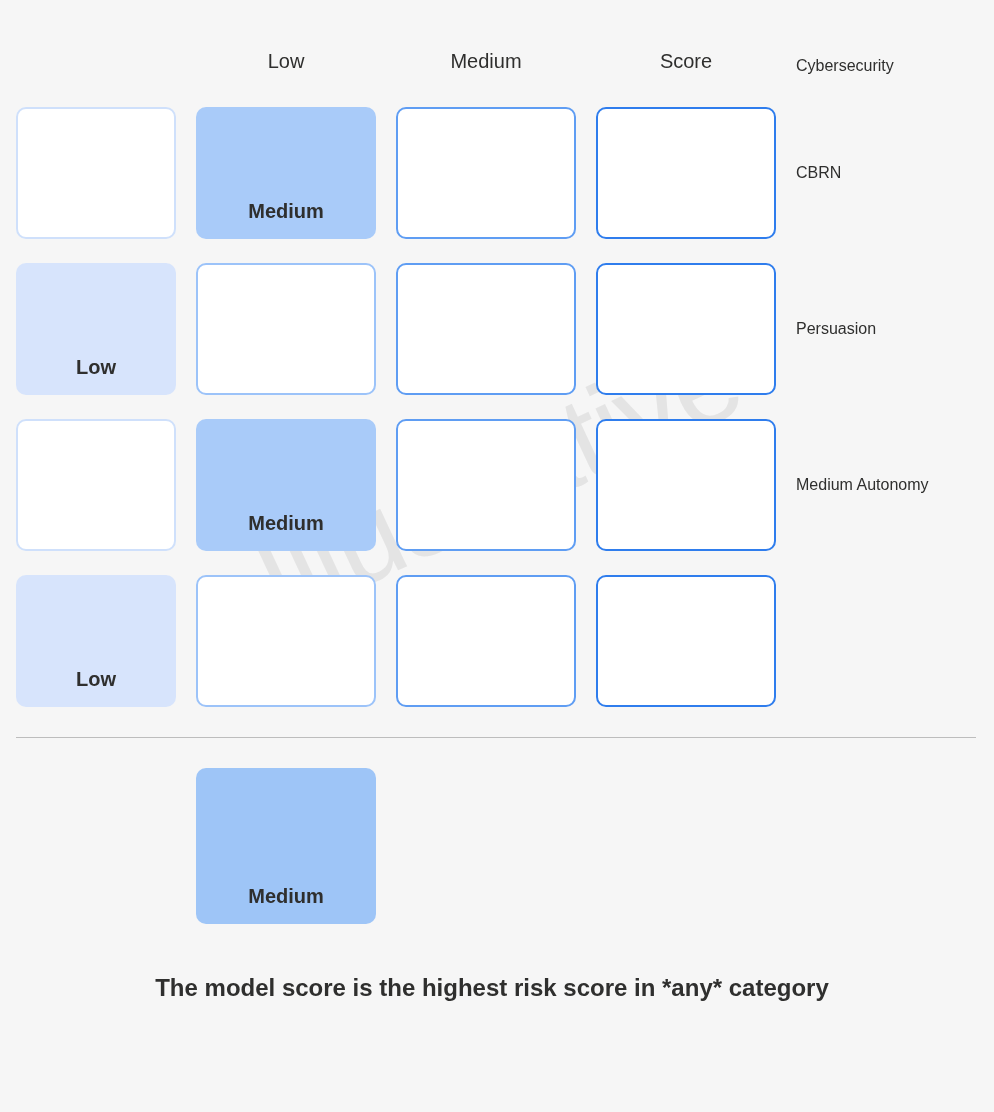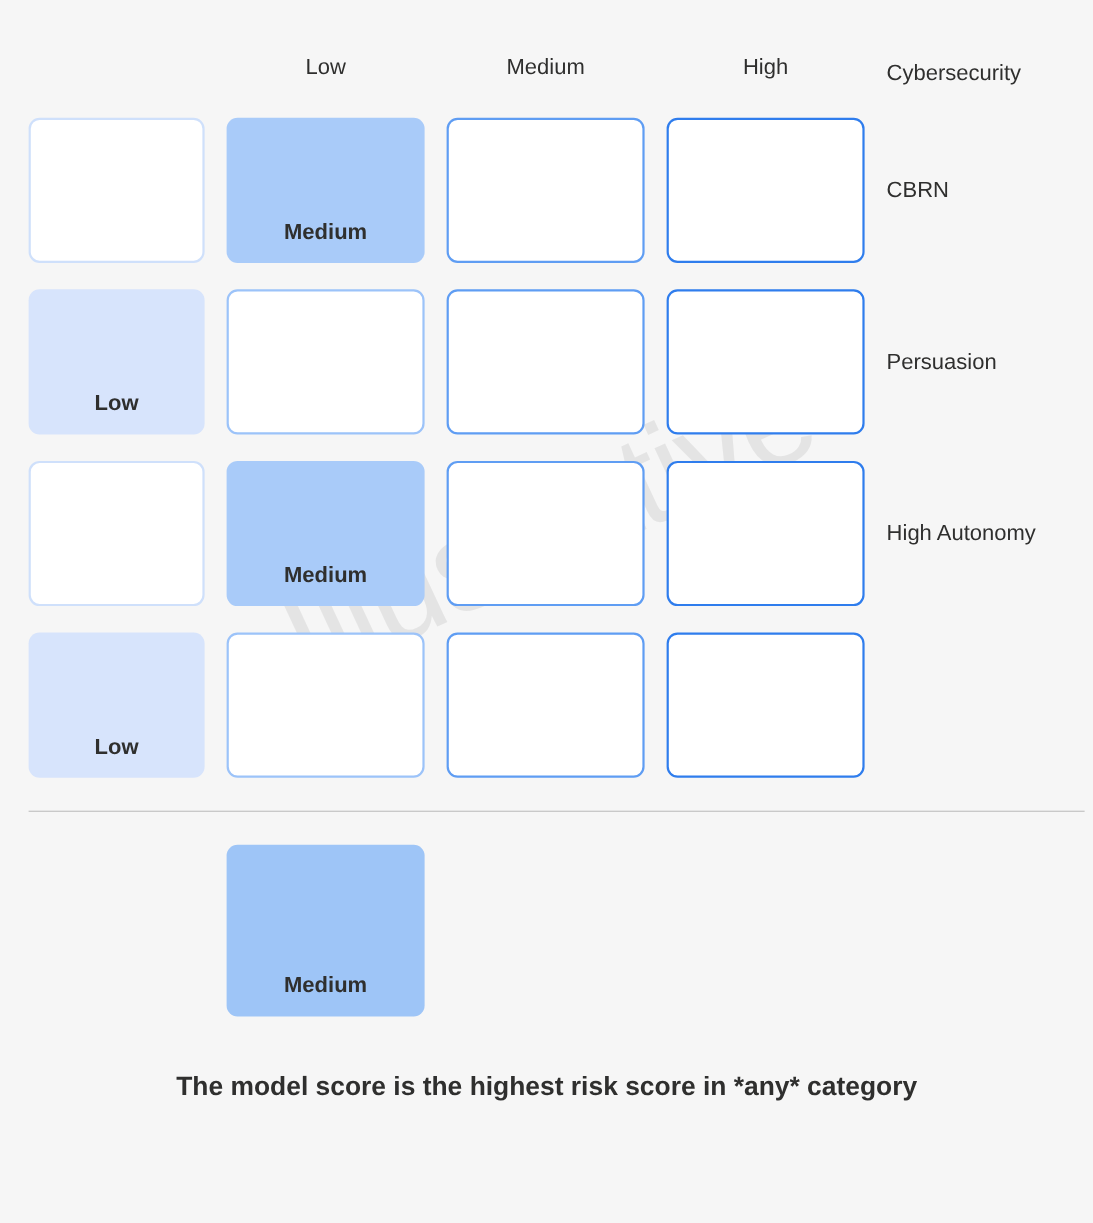--- a/index.html
+++ b/index.html
@@ -20,38 +20,38 @@
   color: #d0d0d0;
   opacity: 0.45;
   pointer-events: none;
   z-index: 0;
   white-space: nowrap;
   letter-spacing: -2px;
 }
 .content {
   position: relative;
   z-index: 1;
-  padding: 50px 26px 30px 26px;
+  padding: 50px 26px 30px 16px;
 }
 .grid {
   display: grid;
   grid-template-columns: 160px repeat(4, 180px);
   column-gap: 20px;
   row-gap: 24px;
   align-items: center;
 }
 .col-header {
   text-align: center;
   font-size: 20px;
   color: #2f2f2e;
   font-weight: 400;
   padding-bottom: 10px;
 }
 .row-label {
-  font-size: 20px;
+  font-size: 16px;
   color: #2f2f2e;
   font-weight: 400;
   line-height: 1.3;
 }
 .cell {
   height: 132px;
   border-radius: 10px;
   background: #ffffff;
   display: flex;
   align-items: flex-end;
@@ -98,21 +98,21 @@
 </head>
 <body>
 
 <div class="watermark">Illustrative</div>
 
 <div class="content">
   <div class="grid">
     <div class="empty"></div>
     <div class="col-header">Low</div>
     <div class="col-header">Medium</div>
-    <div class="col-header">High</div>
+    <div class="col-header">Score</div>
 
     <div class="row-label">Cybersecurity</div>
     <div class="cell low"></div>
     <div class="cell filled-med">
       <span class="cell-label">Medium</span>
     </div>
     <div class="cell high"></div>
     <div class="cell crit"></div>
 
     <div class="row-label">CBRN</div>
@@ -124,21 +124,21 @@
     <div class="cell crit"></div>
 
     <div class="row-label">Persuasion</div>
     <div class="cell low"></div>
     <div class="cell filled-med">
       <span class="cell-label">Medium</span>
     </div>
     <div class="cell high"></div>
     <div class="cell crit"></div>
 
-    <div class="row-label">High Autonomy</div>
+    <div class="row-label">Medium Autonomy</div>
     <div class="cell filled-low">
       <span class="cell-label">Low</span>
     </div>
     <div class="cell med"></div>
     <div class="cell high"></div>
     <div class="cell crit"></div>
 
     <hr class="divider">
 
     <div class="empty"></div>

